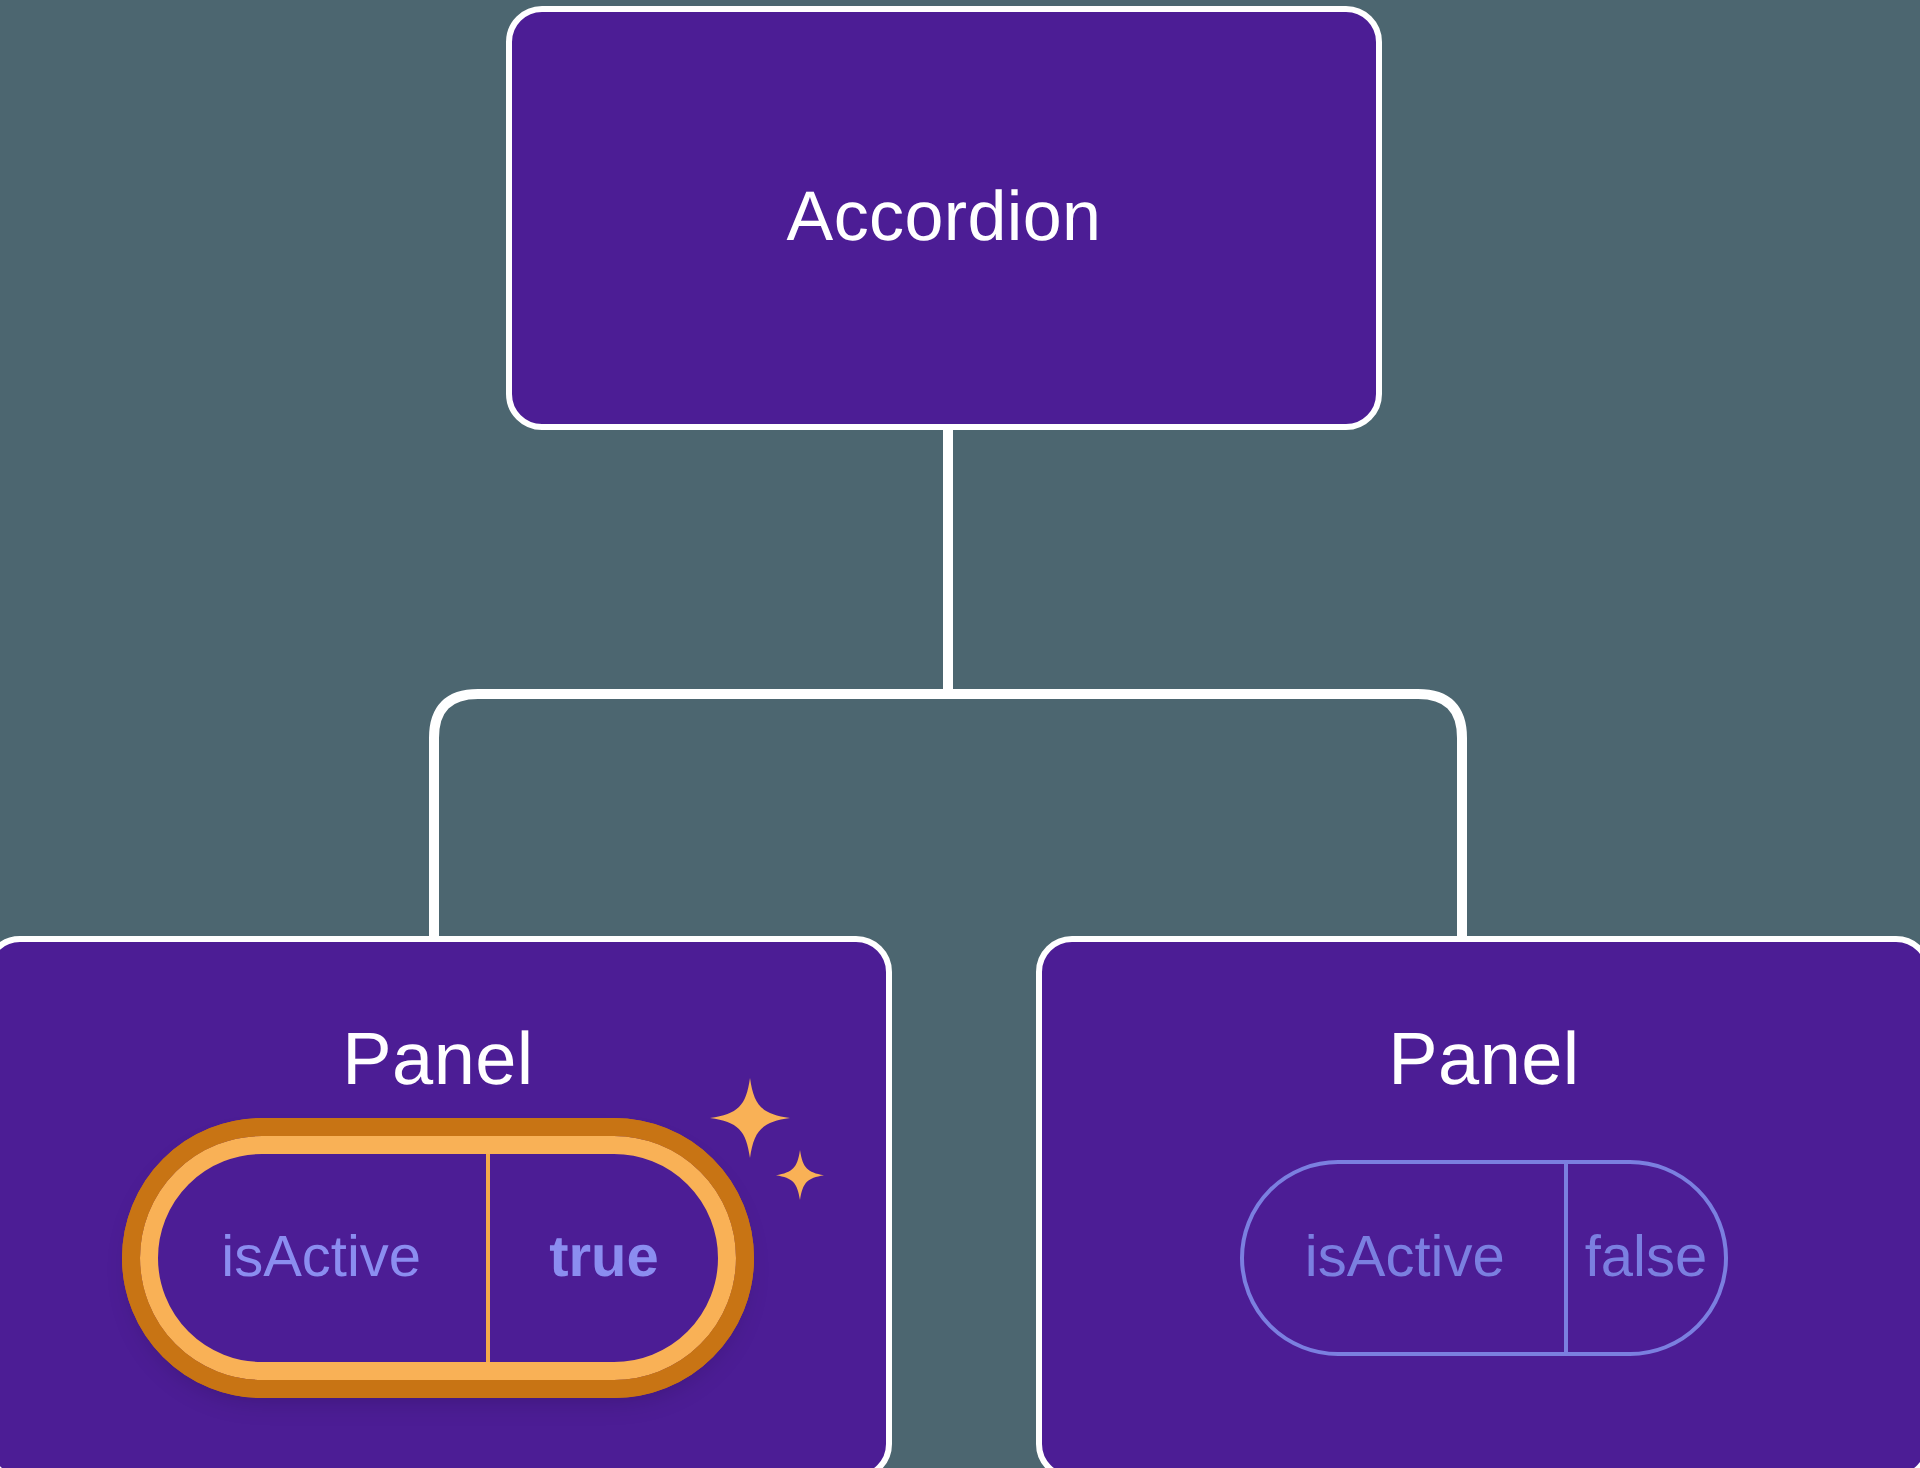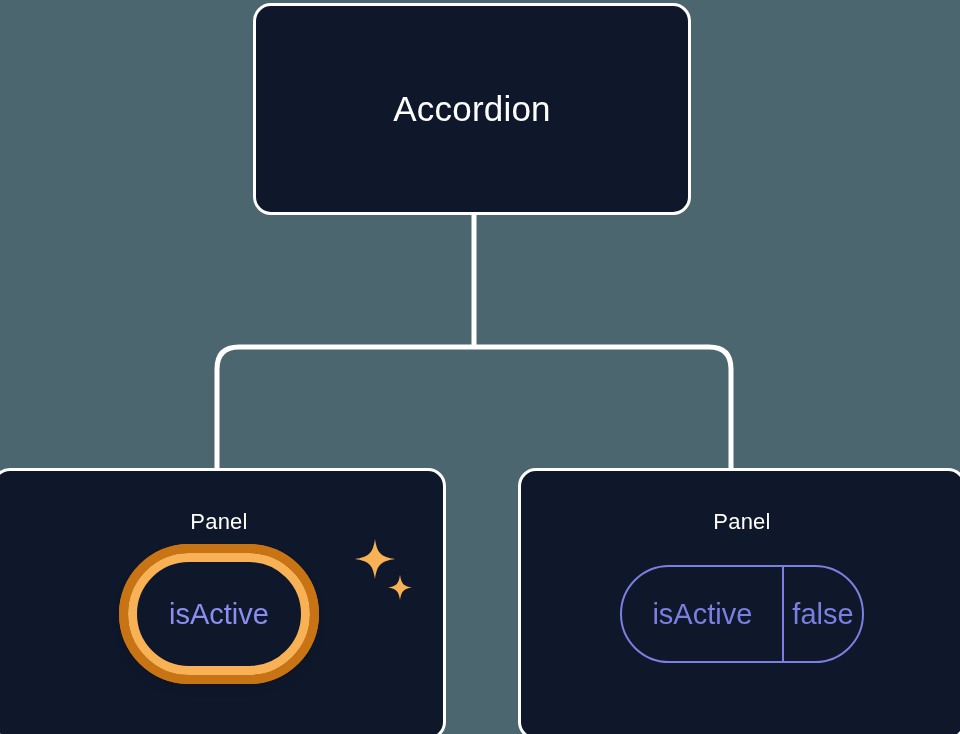--- a/index.html
+++ b/index.html
@@ -28,21 +28,21 @@
     left: 0;
     top: 0;
     width: 960px;
     height: 734px;
     pointer-events: none;
   }
 
   
   .node-card {
     position: absolute;
-    background: #0f172a;
+    background: #4c1d95;
     border: 3px solid #ffffff;
     border-radius: 18px;
     box-sizing: border-box;
   }
 
   .node-root {
     left: 253px;
     top: 3px;
     width: 438px;
     height: 212px;
@@ -73,21 +73,21 @@
     width: 454px;
   }
 
   .node-leaf-right {
     left: 518px;
     width: 448px;
   }
 
   .node-title-leaf {
     color: #ffffff;
-    font-size: 22px;
+    font-size: 37px;
     font-weight: 400;
     letter-spacing: 0.2px;
     line-height: 1;
   }
 
   
   .prop-pill {
     position: relative;
     display: flex;
     align-items: stretch;
@@ -164,20 +164,23 @@
     <span class="node-title-root">Accordion</span>
   </div>
 
   <div class="node-card node-leaf node-leaf-left">
     <span class="node-title-leaf">Panel</span>
 
     <div class="prop-pill prop-pill-highlight">
       <div class="prop-cell prop-cell-name">
         <span class="prop-name-text">isActive</span>
       </div>
+      <div class="prop-cell prop-cell-value">
+        <span class="prop-value-text">true</span>
+      </div>
     </div>
 
     <svg class="sparkle-group" viewBox="0 0 62 70" xmlns="http://www.w3.org/2000/svg">
       <path d="M22 2 C24 16 28 20 42 22 C28 24 24 28 22 42 C20 28 16 24 2 22 C16 20 20 16 22 2 Z" fill="#f9b156"></path>
       <path d="M47 38 C48.4 47 50.6 49.2 59 50.6 C50.6 52 48.4 54.2 47 63 C45.6 54.2 43.4 52 35 50.6 C43.4 49.2 45.6 47 47 38 Z" fill="#f9b156"></path>
     </svg>
   </div>
 
   <div class="node-card node-leaf node-leaf-right">
     <span class="node-title-leaf">Panel</span>

